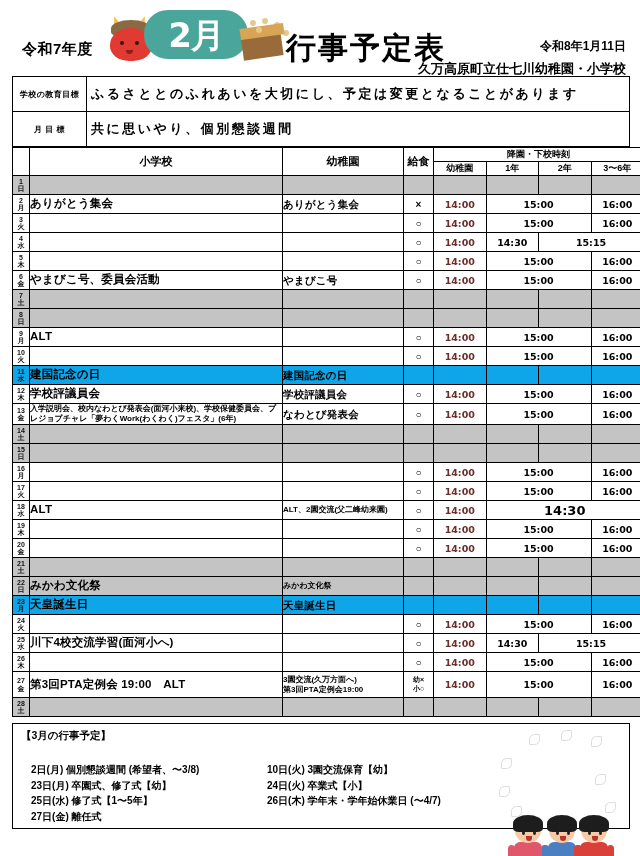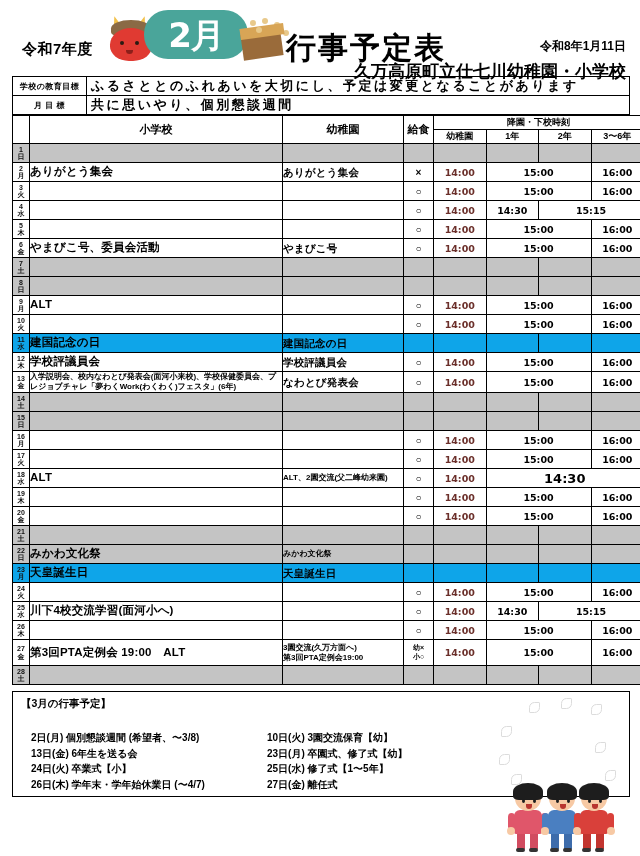--- a/index.html
+++ b/index.html
@@ -117,35 +117,35 @@
   }
   .hdr-date {
     position: absolute;
     right: 14px; top: 38px;
     font-size: 12px;
     font-weight: bold;
   }
   .hdr-school {
     position: absolute;
     right: 14px; top: 60px;
-    font-size: 17px;
+    font-size: 13px;
     font-weight: bold;
   }
 
   
   table.goals {
     border-collapse: collapse;
     width: 618px;
     margin: 0 0 0 12px;
     table-layout: fixed;
   }
   table.goals td {
     border: 1px solid #000;
     height: 19px;
-    padding: 0 4px;
+    padding: 8px 4px;
     vertical-align: middle;
   }
   td.goal-key {
     width: 74px;
     font-size: 8px;
     font-weight: bold;
     text-align: center;
     letter-spacing: 0.5px;
   }
   td.goal-val {
@@ -769,21 +769,20 @@
           <td class="tm"></td>
         </tr>
       </tbody>
   </table>
 
   <div class="footer">
     <div class="f-title">【3月の行事予定】</div>
     <div class="f-grid" id="footer-grid">
         <div class="f-item">2日(月) 個別懇談週間 (希望者、〜3/8)</div>
         <div class="f-item">10日(火) 3園交流保育【幼】</div>
-        <div class="f-item">13日(金) 6年生を送る会</div>
         <div class="f-item">23日(月) 卒園式、修了式【幼】</div>
         <div class="f-item">24日(火) 卒業式【小】</div>
         <div class="f-item">25日(水) 修了式【1〜5年】</div>
         <div class="f-item">26日(木) 学年末・学年始休業日 (〜4/7)</div>
         <div class="f-item">27日(金) 離任式</div>
         <div class="f-item"></div>
       </div>
 
     <div class="kids">
       <div class="petal" style="left:6px;  top:30px;"></div>

